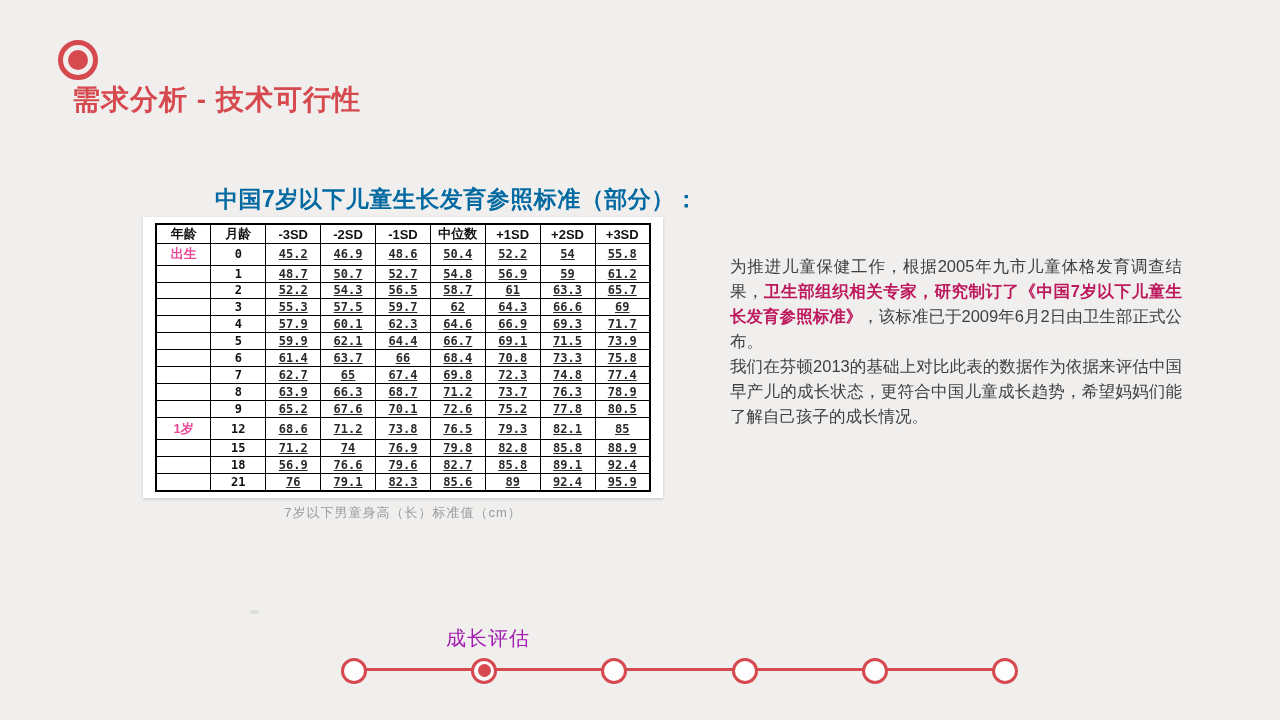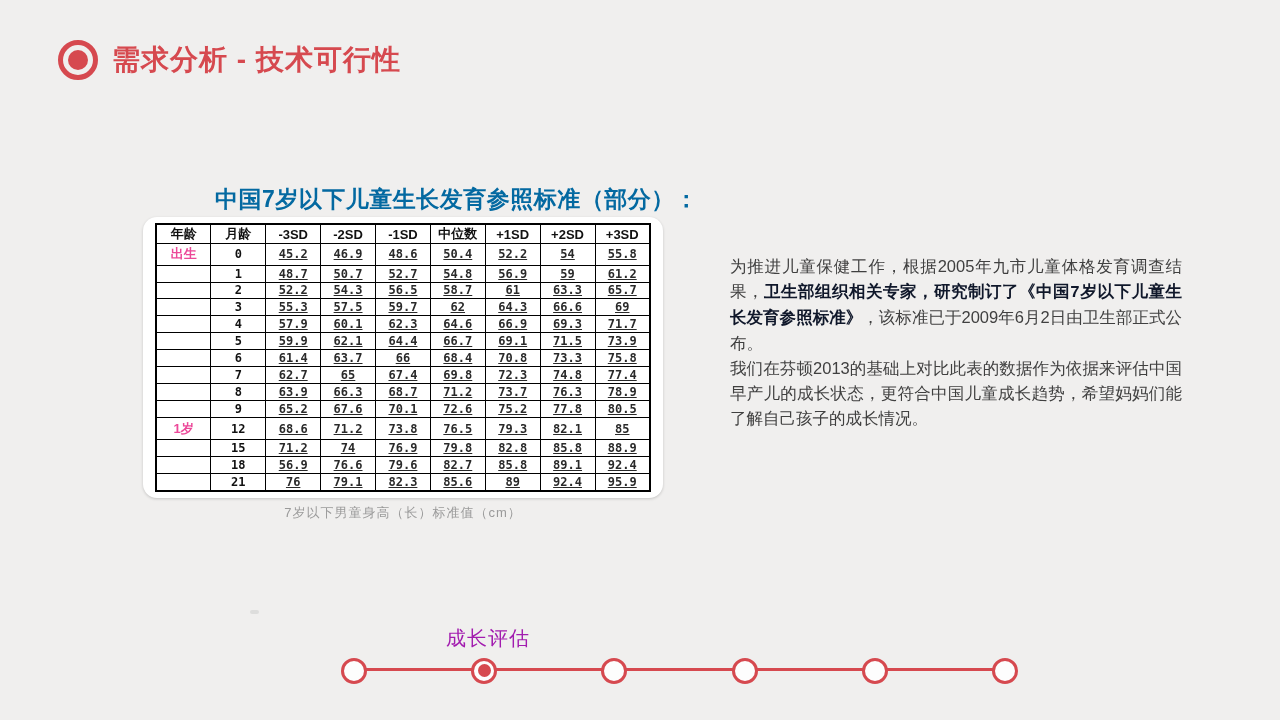--- a/index.html
+++ b/index.html
@@ -4,42 +4,41 @@
 <style>
   html,body{margin:0;padding:0;}
   body{
     width:1280px;height:720px;
     font-family:"Liberation Sans","DejaVu Sans",sans-serif;
     background:#f0efee;overflow:hidden;position:relative;
   }
   .slide{position:absolute;inset:0;width:1280px;height:720px;background:#f0efee;}
 
   
-  .header{position:absolute;left:58px;top:40px;display:flex;align-items:flex-start;}
+  .header{position:absolute;left:58px;top:40px;display:flex;align-items:flex-start;flex-direction:column;}
   .bullet-icon{
     width:40px;height:40px;border:5px solid #d6494f;border-radius:50%;
     box-sizing:border-box;display:flex;align-items:center;justify-content:center;
     flex:0 0 auto;
   }
   .bullet-icon .inner{width:20px;height:20px;background:#d6494f;border-radius:50%;}
   .slide-title{
     margin:0 0 0 14px;font-size:28px;font-weight:bold;color:#d6494f;
     letter-spacing:1px;line-height:40px;
   }
 
   
   .table-title{
     position:absolute;left:215px;top:184px;
     font-size:23px;font-weight:bold;color:#0369a1;letter-spacing:0.5px;
   }
   .table-card{
     position:absolute;left:143px;top:217px;width:520px;height:281px;
     background:#ffffff;box-sizing:border-box;padding:6px 12px;
     box-shadow:0 1px 3px rgba(0,0,0,0.18);
-    border-radius:14px;
   }
   table.growth{
     width:100%;height:100%;border-collapse:collapse;table-layout:fixed;
     border:2px solid #000;
   }
   table.growth th, table.growth td{
     border:1px solid #000;text-align:center;vertical-align:middle;
     padding:0;overflow:hidden;white-space:nowrap;
   }
   table.growth th{
@@ -61,21 +60,21 @@
     font-size:13px;color:#9a9a9a;letter-spacing:1px;
   }
 
   
   .text-block{
     position:absolute;left:730px;top:254px;width:452px;
     font-size:16.5px;line-height:25px;color:#404040;text-align:justify;
   }
   .text-block p{margin:0;}
   .text-block p + p{}
-  .red-bold{color:#0f172a;font-weight:bold;font-family:Liberation Mono, monospace;}
+  .red-bold{color:#be185d;font-weight:bold;}
 
   
   .stray-mark{
     position:absolute;left:250px;top:610px;width:9px;height:4px;
     background:#dddddc;border-radius:2px;
   }
 
   
   .timeline-label{
     position:absolute;left:488px;top:625px;transform:translateX(-50%);

